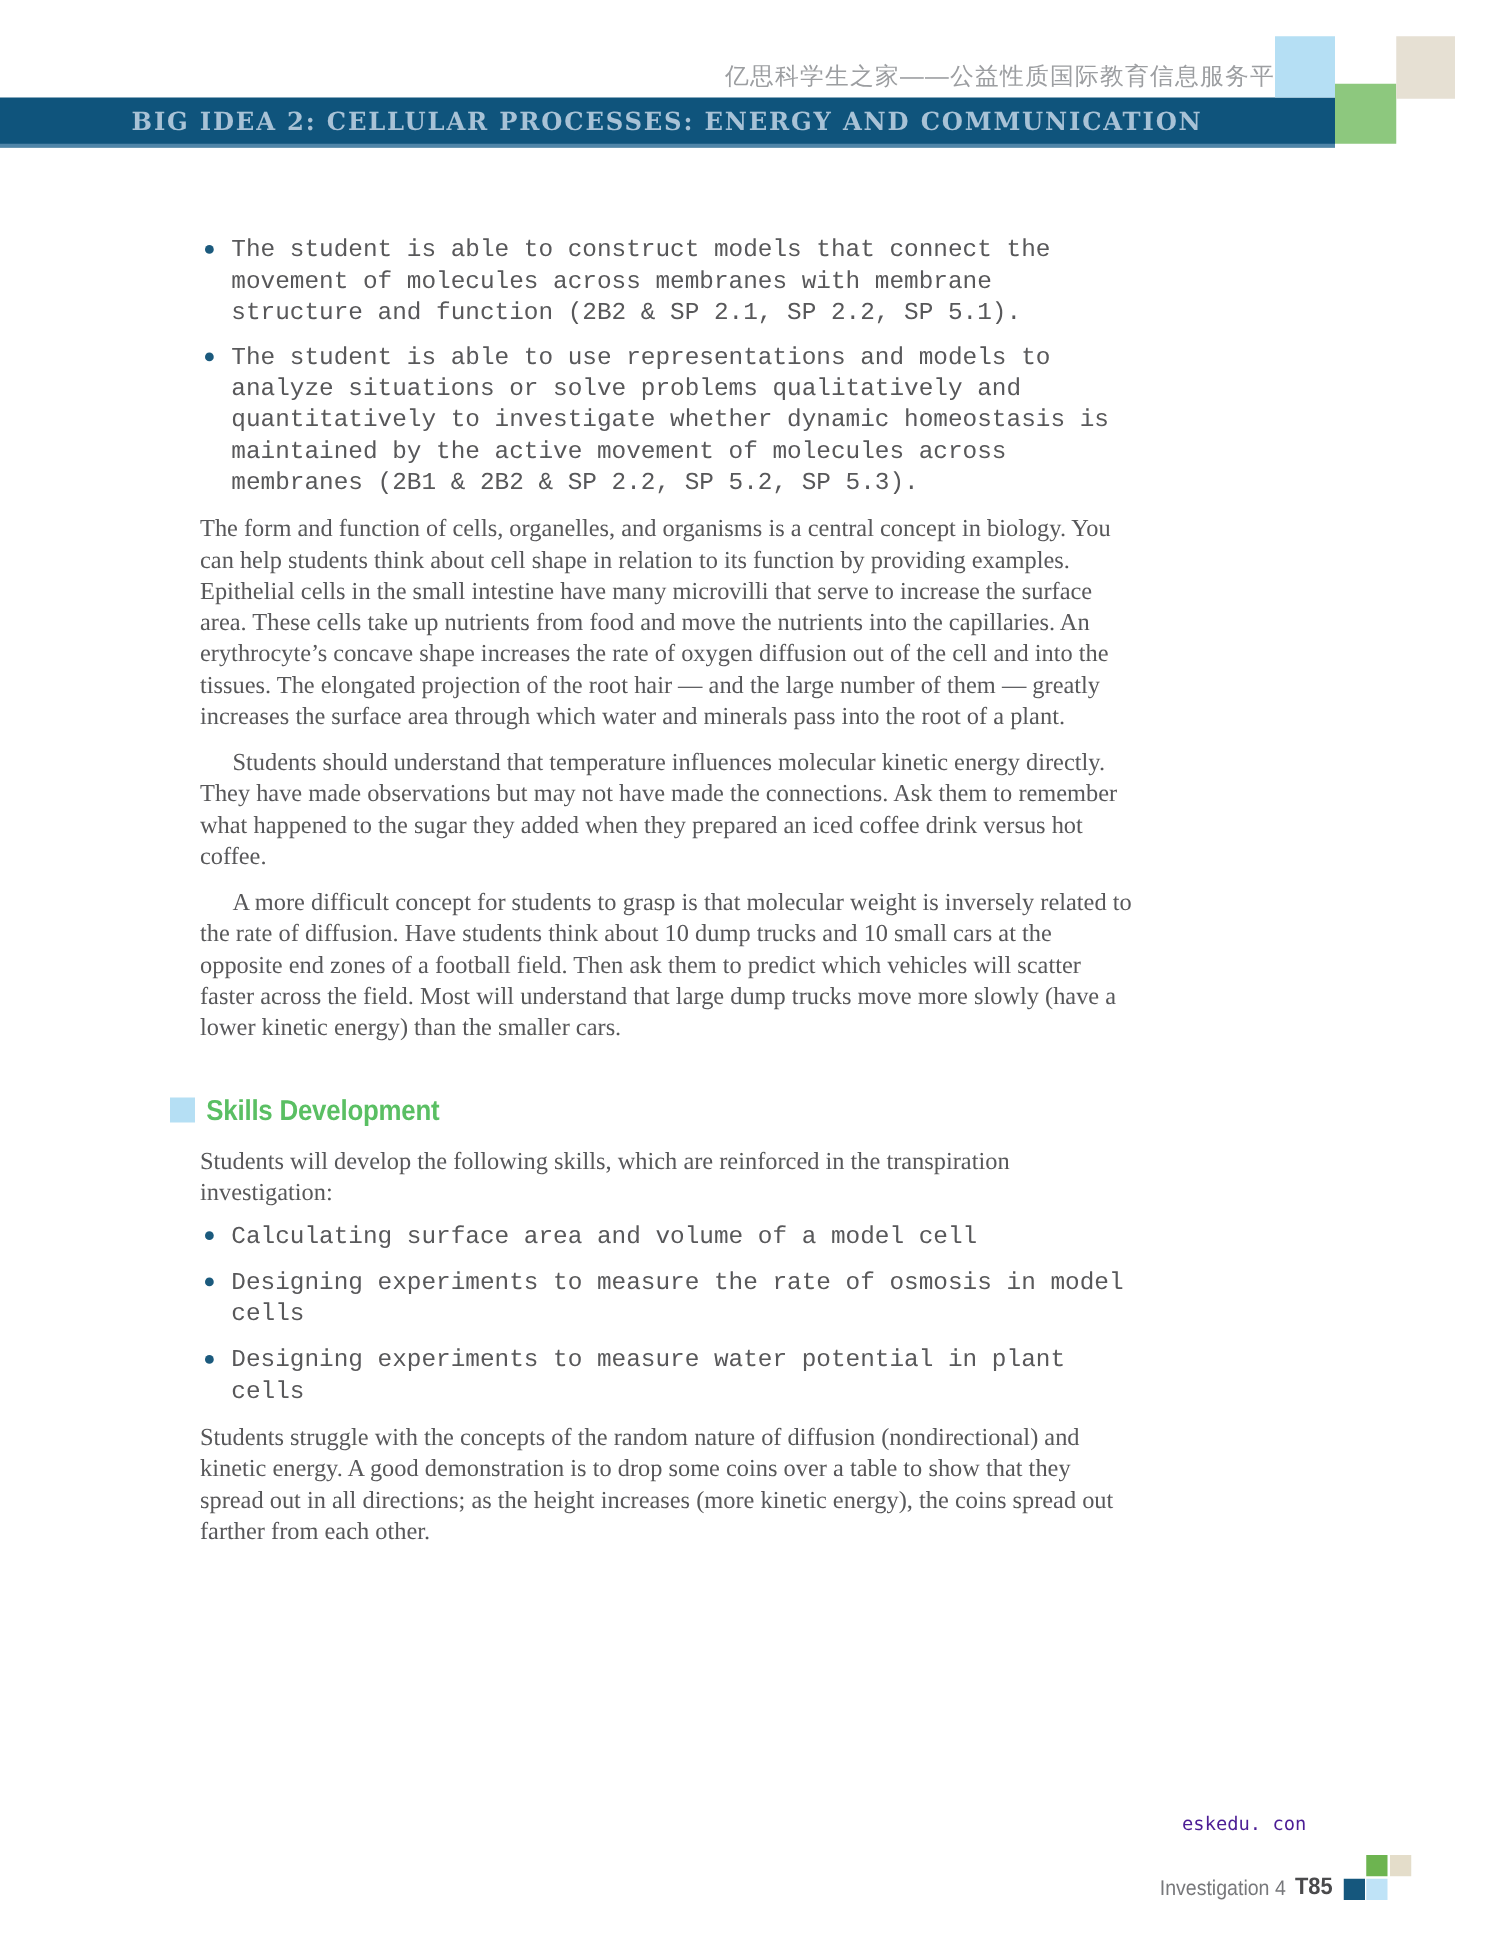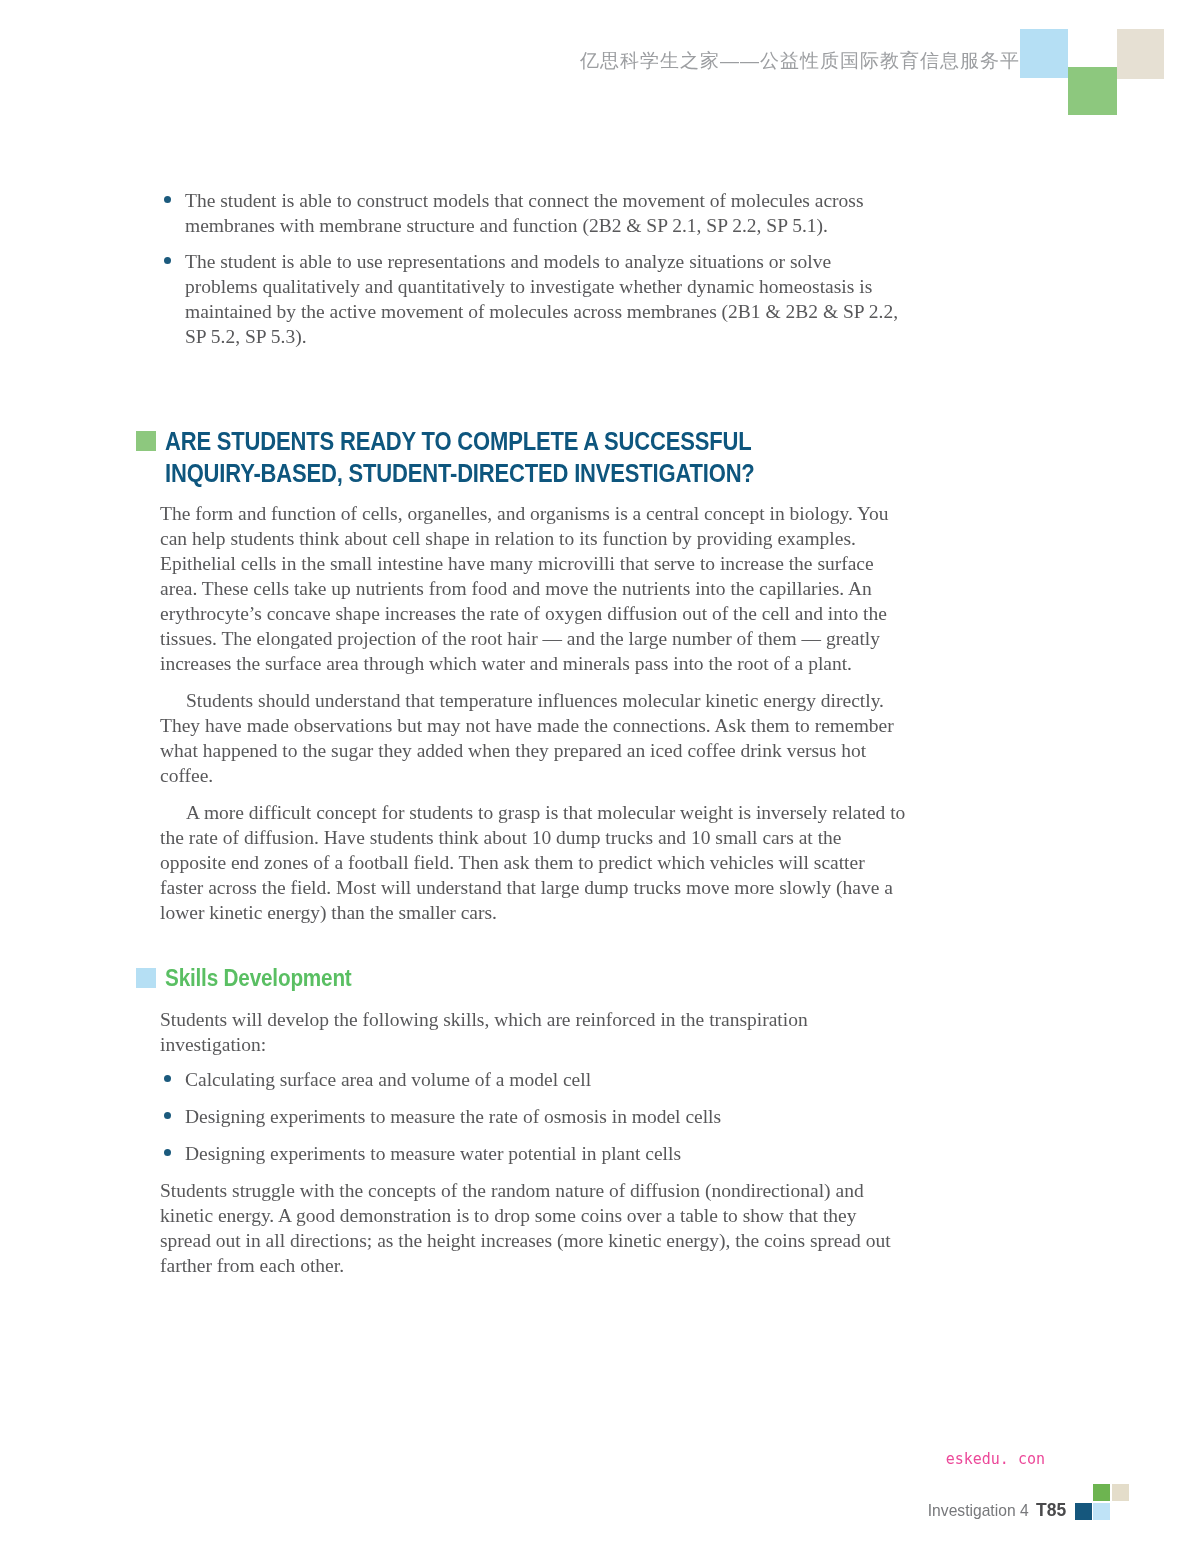--- a/index.html
+++ b/index.html
@@ -27,21 +27,21 @@
   .sq { position:absolute; }
   .sq-lightblue-top { left:1020px; top:29px; width:48px; height:49px; background:#b5dff4; }
   .sq-green-top     { left:1068px; top:67px; width:49px; height:48px; background:#8dc87e; }
   .sq-beige-top     { left:1117px; top:29px; width:47px; height:50px; background:#e6e0d3; }
 
   
   .content {
     position:absolute; left:160px; top:188px; width:748px;
     font-size:19.5px; line-height:25px; color:#58585a;
   }
-  .blist { list-style:none; margin:0; padding:0; }
+  .blist { list-style:none; margin:0; padding:0;font-family:Liberation Mono, monospace; }
   .blist li { display:flex; margin:0 0 11px 0; }
   .blist .dot {
     flex:0 0 auto; width:7px; height:7px; border-radius:50%;
     background:#1b5a7d; margin:8px 14px 0 4px;
   }
   .blist .li-text { flex:1 1 auto; }
 
   .h-major { display:flex; margin:76px 0 12px -24px; }
   .h-major .hsq { flex:0 0 auto; width:20px; height:20px; background:#8dc87e; margin:6px 9px 0 0; }
   .h-major .ht {
@@ -58,21 +58,21 @@
   }
   .content p { margin:12px 0 10px 0; }
   .content p.indent { text-indent:26px; }
   .skills-list { }
   .skills-list li { margin-bottom:12px; }
 
   
   .site-text {
     position:absolute; top:1450px; right:143px;
     font-family:"DejaVu Sans Mono","Liberation Mono",monospace;
-    font-size:15px; color:#ec4899; white-space:nowrap;
+    font-size:15px; color:#4c1d95; white-space:nowrap;
   }
   .footer-line {
     position:absolute; top:1484px; right:58px;
     display:flex; align-items:flex-end;
   }
   .footer-label {
     font-family:"Liberation Sans", sans-serif; font-size:17px; color:#77787b;
     transform:scaleX(0.92); transform-origin:right center; white-space:nowrap;
   }
   .footer-page {
@@ -87,41 +87,40 @@
   .fsq-navy      { left:0;    top:19px; background:#15577d; }
   .fsq-lightblue { left:18px; top:19px; background:#bfe3f7; }
 </style>
 </head>
 <body>
 
 <div class="page">
 
   <div class="watermark">亿思科学生之家——公益性质国际教育信息服务平台</div>
 
+  <div class="header-bar">
+    <span class="ht">BIG IDEA 2: CELLULAR PROCESSES: ENERGY AND COMMUNICATION</span>
+  </div>
   <div class="sq sq-lightblue-top"></div>
   <div class="sq sq-green-top"></div>
   <div class="sq sq-beige-top"></div>
 
   <div class="content">
 
     <ul class="blist">
       <li>
         <span class="dot"></span>
         <span class="li-text">The student is able to construct models that connect the movement of molecules across membranes with membrane structure and function (2B2 &amp; SP 2.1, SP 2.2, SP 5.1).</span>
       </li>
       <li>
         <span class="dot"></span>
         <span class="li-text">The student is able to use representations and models to analyze situations or solve problems qualitatively and quantitatively to investigate whether dynamic homeostasis is maintained by the active movement of molecules across membranes (2B1 &amp; 2B2 &amp; SP 2.2, SP 5.2, SP 5.3).</span>
       </li>
     </ul>
 
-    <div class="h-major">
-      <span class="hsq"></span>
-      <span class="ht">ARE STUDENTS READY TO COMPLETE A SUCCESSFUL INQUIRY-BASED, STUDENT-DIRECTED INVESTIGATION?</span>
-    </div>
 
     <p>The form and function of cells, organelles, and organisms is a central concept in biology. You can help students think about cell shape in relation to its function by providing examples. Epithelial cells in the small intestine have many microvilli that serve to increase the surface area. These cells take up nutrients from food and move the nutrients into the capillaries. An erythrocyte’s concave shape increases the rate of oxygen diffusion out of the cell and into the tissues. The elongated projection of the root hair — and the large number of them — greatly increases the surface area through which water and minerals pass into the root of a plant.</p>
     <p class="indent">Students should understand that temperature influences molecular kinetic energy directly. They have made observations but may not have made the connections. Ask them to remember what happened to the sugar they added when they prepared an iced coffee drink versus hot coffee.</p>
     <p class="indent">A more difficult concept for students to grasp is that molecular weight is inversely related to the rate of diffusion. Have students think about 10 dump trucks and 10 small cars at the opposite end zones of a football field. Then ask them to predict which vehicles will scatter faster across the field. Most will understand that large dump trucks move more slowly (have a lower kinetic energy) than the smaller cars.</p>
 
     <div class="h-minor">
       <span class="hsq"></span>
       <span class="ht">Skills Development</span>
     </div>
 

